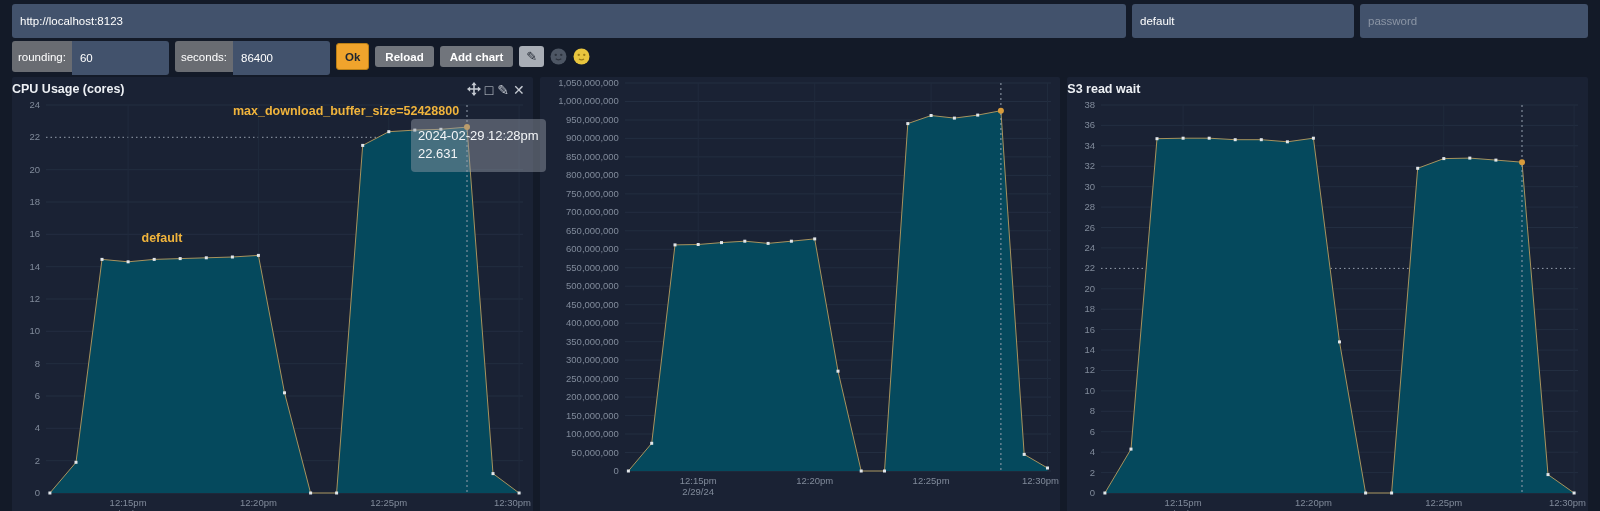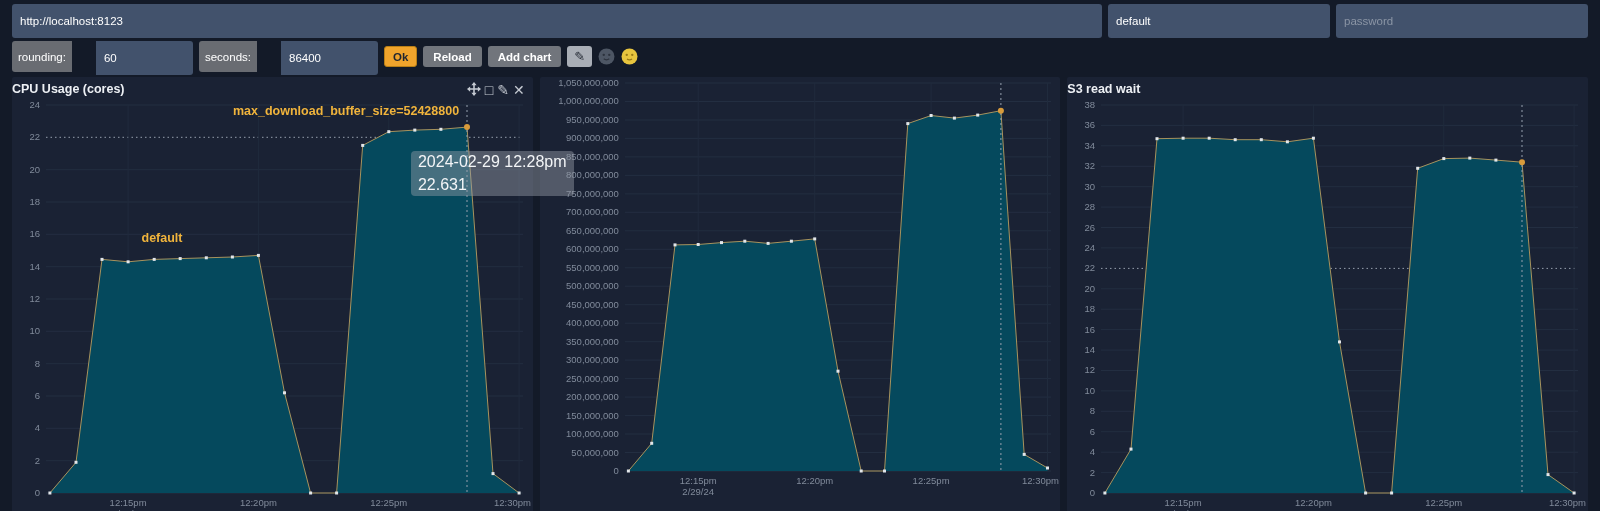--- a/index.html
+++ b/index.html
@@ -6,48 +6,48 @@
     font-family:"Liberation Sans",sans-serif;-webkit-font-smoothing:antialiased;}
   .app{padding:4px 12px 0 12px;box-sizing:border-box;width:1600px;height:511px;}
   .row{display:flex;align-items:center;}
   .row1{gap:6px;margin-bottom:3px;}
   .row2{gap:6px;margin-bottom:5px;}
   .field{background:#42526c;border:none;color:#fff;font-family:"Liberation Sans",sans-serif;
     font-size:11.5px;height:21px;border-radius:3px;padding:17px 8px;box-sizing:border-box;outline:none;}
   .field::placeholder{color:#8b95a5;}
   .url{flex:1;}
   .user{width:222px;}
-  .password{width:252px;}
-  .pair{display:flex;align-items:stretch;height:31px;gap:24px;}
+  .password{width:228px;}
+  .pair{display:flex;align-items:stretch;height:31px;}
   .chip{background:#696c72;color:#fff;font-size:11.5px;display:flex;align-items:center;
     padding:0 6px;border-radius:3px 0 0 3px;}
   .pair .field{border-radius:0 3px 3px 0;width:97px;}
   .ok-btn{background:#f0a42c;border:1px solid #b97f16;color:#1d2430;font-weight:bold;
-    font-size:11.5px;height:21px;border-radius:3px;padding:0 8px;cursor:pointer;
+    font-size:11.5px;height:27px;border-radius:3px;padding:0 8px;cursor:pointer;
     font-family:"Liberation Sans",sans-serif;}
   .query-wrap{margin-left:auto;position:relative;width:605px;height:21px;}
   .query{width:100%;background:#1f2839;color:#99a3b3;padding-right:26px;}
   .search{position:absolute;right:7px;top:4px;line-height:0;}
   .btn{background:#71757c;border:none;color:#fff;font-weight:bold;font-size:11.5px;height:21px;
     border-radius:3px;padding:0 10px;cursor:pointer;font-family:"Liberation Sans",sans-serif;text-align:right;}
   .btn.edit{background:#a9aeb6;color:#252b36;font-size:13px;padding:0 7px;font-weight:normal;}
   .theme{line-height:0;cursor:pointer;}
   
   .charts{display:flex;gap:7px;}
   .panel{flex:1;background:#1a2234;height:447px;position:relative;border-radius:2px;}
   .panel-title{text-align:left;font-weight:bold;font-size:12.5px;color:#edf0f4;
     padding-top:5px;height:17px;}
   .panel-tools{position:absolute;top:5px;right:8px;display:flex;gap:4px;align-items:center;
     color:#c6cbd3;font-size:14px;line-height:1;}
   .panel-tools span{cursor:pointer;}
   .plot{display:block;width:100%;height:424px;}
   .plot text{fill:#818b9b;font-size:9.5px;font-family:"Liberation Sans",sans-serif;}
   .annot{position:absolute;color:#f0b43c;font-weight:bold;font-size:12.5px;white-space:nowrap;}
-  .tooltip{position:absolute;background:rgba(150,158,168,0.45);color:#f3f5f7;font-size:16px;
-    line-height:1.4;padding:0 7px;border-radius:4px;white-space:nowrap;z-index:5;margin-top:32px;}
+  .tooltip{position:absolute;background:rgba(150,158,168,0.45);color:#f3f5f7;font-size:13px;
+    line-height:1.4;padding:8px 7px;border-radius:4px;white-space:nowrap;z-index:5;}
 </style>
 </head>
 <body>
 
 <div class="app">
 
   <div class="row row1">
     <input class="field url" value="http://localhost:8123" style="">
     <input class="field user" value="default" style="">
     <input class="field password" type="password" placeholder="password" style="">

